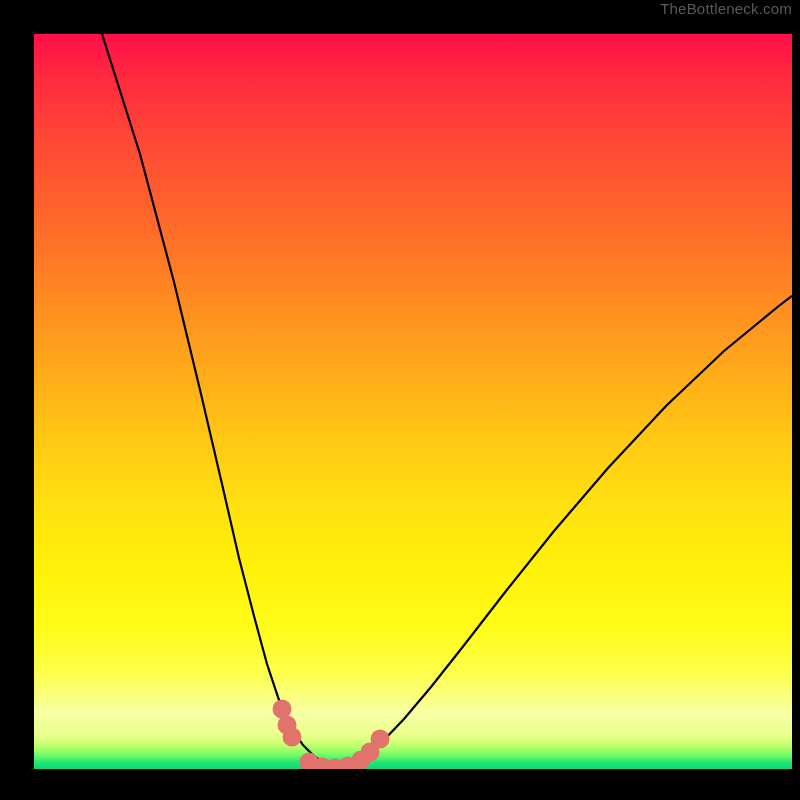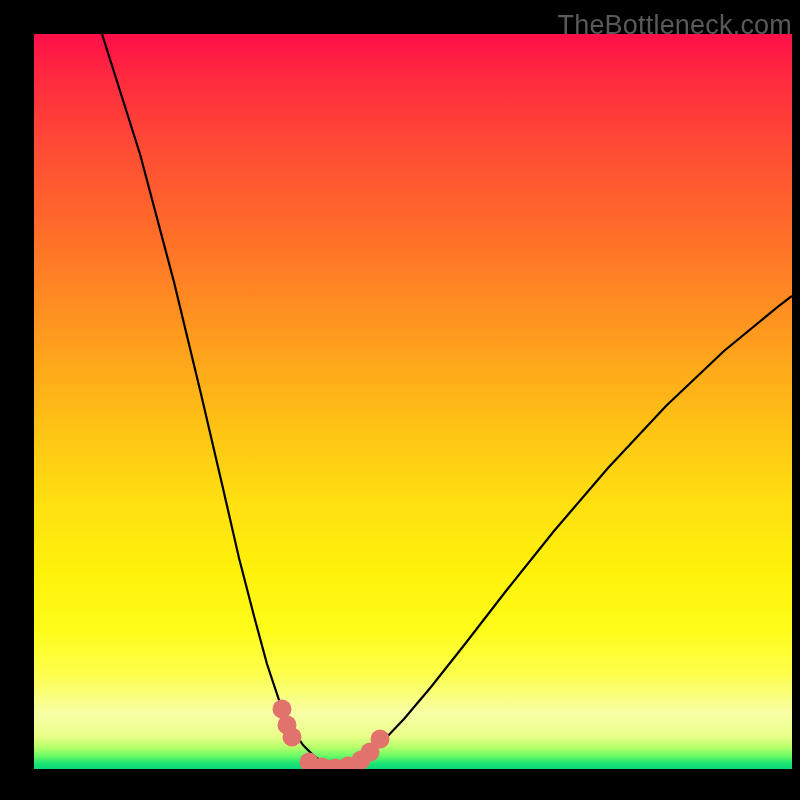--- a/index.html
+++ b/index.html
@@ -47,24 +47,24 @@
   }
   .curve-svg {
     position: absolute;
     left: 0;
     top: 0;
     width: 758px;
     height: 735px;
   }
   .watermark {
     position: absolute;
-    top: 10px;
+    top: 0;
     right: 8px;
     color: #595959;
-    font-size: 27px;
+    font-size: 15px;
     letter-spacing: 0.2px;
     font-weight: 500;
   }
 </style>
 </head>
 <body>
 
 <div class="frame">
 
   <div class="plot-area">

